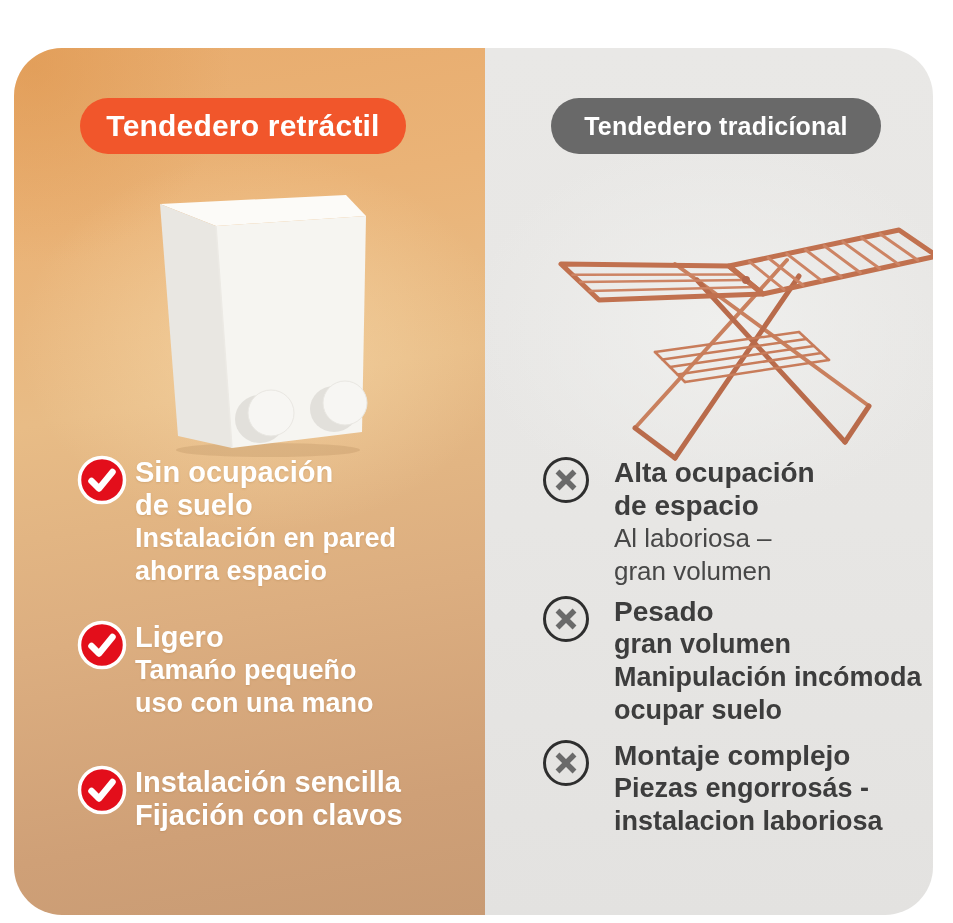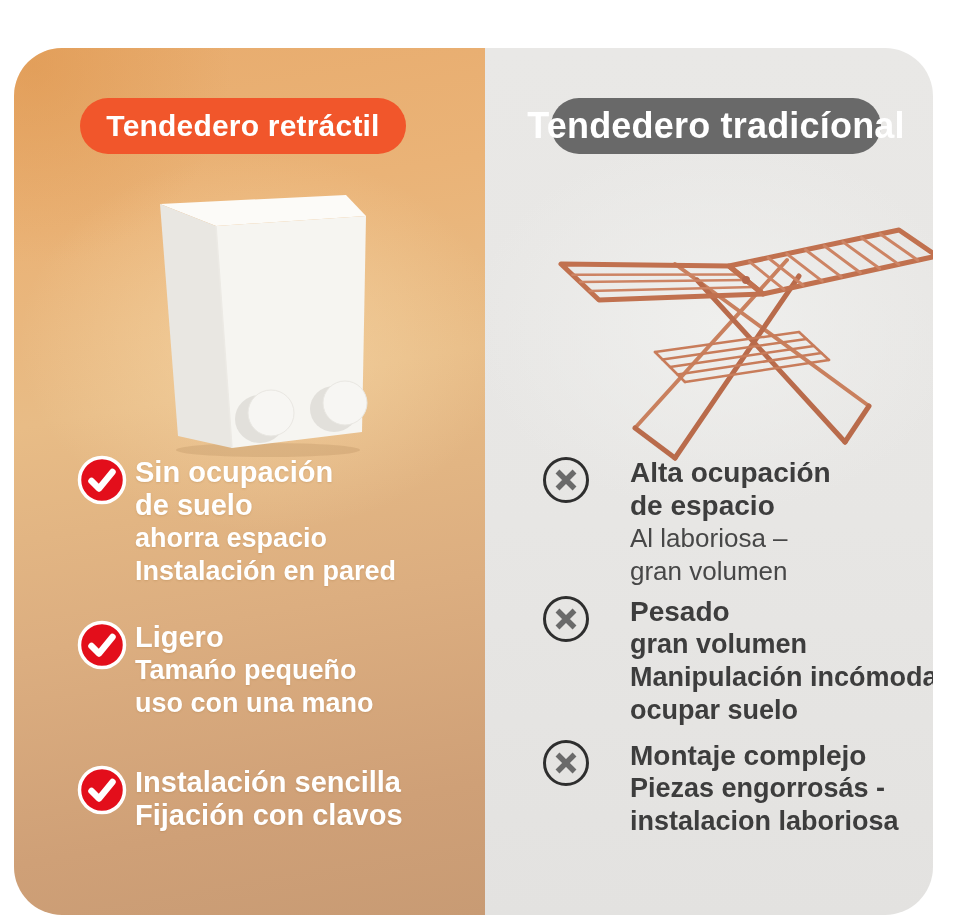--- a/index.html
+++ b/index.html
@@ -24,32 +24,32 @@
     background:
       radial-gradient(ellipse 330px 250px at 52% 32%, #efefed, rgba(239,239,237,0) 75%),
       linear-gradient(180deg, #e9e8e6 0%, var(--panel-gray) 55%, #e3e2e0 100%);
   }
   .badge{
     position:absolute;top:50px;height:56px;display:flex;align-items:center;justify-content:center;
     border-radius:28px;color:#ffffff;font-weight:bold;font-size:30px;letter-spacing:0.2px;
     white-space:nowrap;
   }
   .badge-orange{left:66px;width:326px;background:var(--accent-orange);}
-  .badge-gray{left:66px;width:330px;background:var(--badge-gray);font-size:36px;}
+  .badge-gray{left:66px;width:330px;background:var(--badge-gray);font-size:25px;}
   .product{position:absolute;}
   .product-left{left:136px;top:144px;width:222px;height:266px;}
   .product-right{left:62px;top:172px;width:396px;height:250px;}
   .row{
     position:absolute;display:flex;align-items:flex-start;
   }
   .row .icon{flex:0 0 auto;}
   .row .lines{display:flex;flex-direction:column;}
   .panel-left .row{left:63px;gap:8px;}
   .panel-left .lines{padding-top:1px;}
-  .panel-right .row{left:57px;gap:40px;}
+  .panel-right .row{left:57px;gap:24px;}
   .panel-right .lines{padding-top:0px;}
   .line{display:block;line-height:33px;white-space:nowrap;}
   .panel-left .line{color:#ffffff;font-weight:bold;font-size:27px;text-shadow:0 1px 2px rgba(160,110,55,0.25);}
   .panel-left .line.lg{font-size:29px;}
   .panel-right .line{color:var(--text-dark);font-weight:bold;font-size:27px;}
   .panel-right .line.lg{font-size:28px;}
   .panel-right .line.sub{font-weight:normal;font-size:26px;color:#474747;}
   .r1{top:407px;} .r2{top:572px;} .r3{top:717px;}
   .q1{top:408px;} .q2{top:547px;} .q3{top:691px;}
 </style>
@@ -81,22 +81,22 @@
       </svg>
 
       <div class="row r1">
         <svg class="icon" width="50" height="50" viewBox="0 0 50 50">
           <circle cx="25" cy="25" r="22.5" fill="#e30e1b" stroke="#ffffff" stroke-width="3.5"></circle>
           <path d="M14.5 26 L22 33.5 L35.5 17" stroke="#ffffff" stroke-width="6.5" fill="none" stroke-linecap="round" stroke-linejoin="round"></path>
         </svg>
         <div class="lines">
           <span class="line lg">Sin ocupación</span>
           <span class="line lg">de suelo</span>
+          <span class="line">Instalación en pared</span>
           <span class="line">ahorra espacio</span>
-          <span class="line">Instalación en pared</span>
         </div>
       </div>
 
       <div class="row r2">
         <svg class="icon" width="50" height="50" viewBox="0 0 50 50">
           <circle cx="25" cy="25" r="22.5" fill="#e30e1b" stroke="#ffffff" stroke-width="3.5"></circle>
           <path d="M14.5 26 L22 33.5 L35.5 17" stroke="#ffffff" stroke-width="6.5" fill="none" stroke-linecap="round" stroke-linejoin="round"></path>
         </svg>
         <div class="lines">
           <span class="line lg">Ligero</span>

